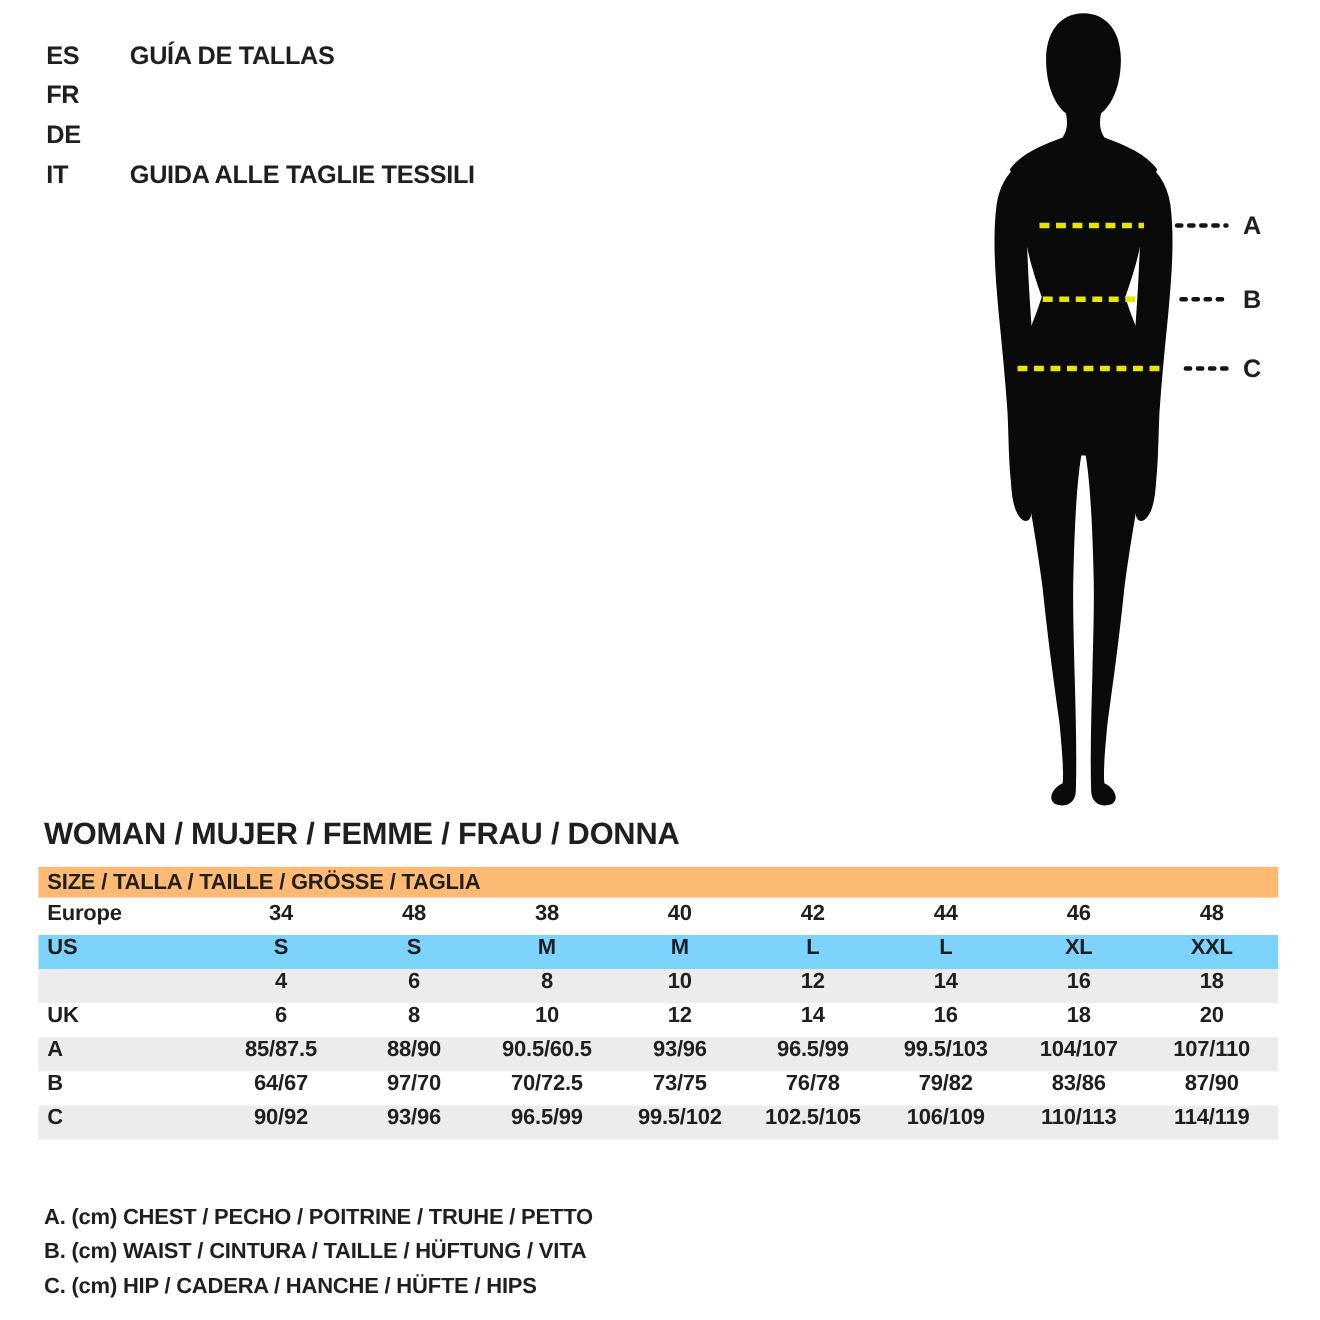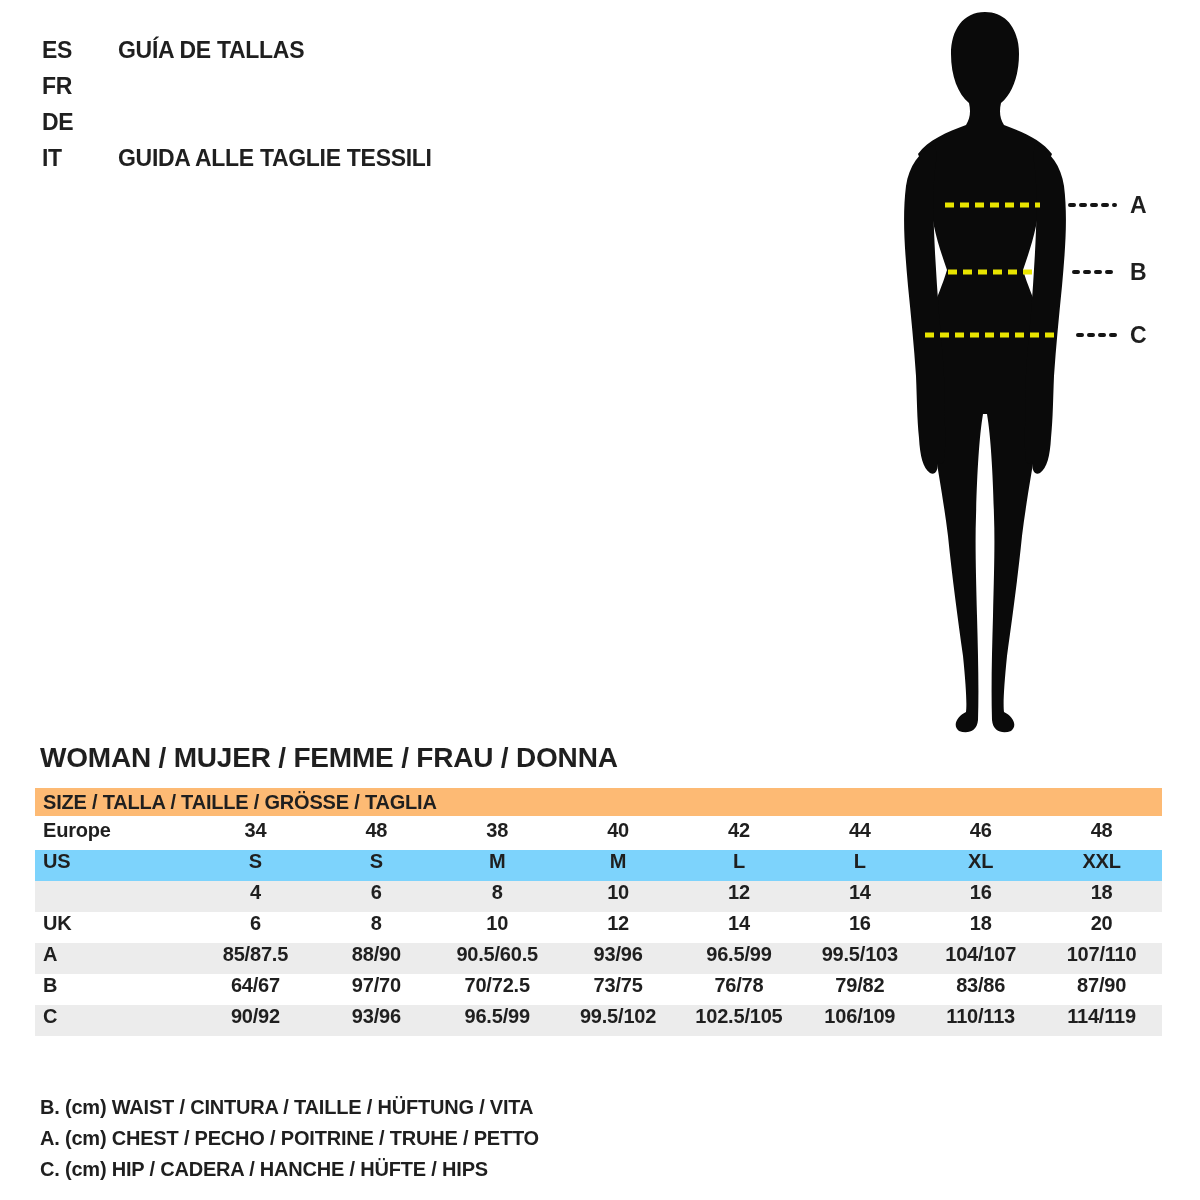--- a/index.html
+++ b/index.html
@@ -219,18 +219,18 @@
           <div class="t-cell">99.5/102</div>
           <div class="t-cell">102.5/105</div>
           <div class="t-cell">106/109</div>
           <div class="t-cell">110/113</div>
           <div class="t-cell">114/119</div>
         </div>
       </div>
   </div>
 
   <div class="legend">
+      <div class="legend-line">A. (cm) CHEST / PECHO / POITRINE / TRUHE / PETTO</div>
       <div class="legend-line">B. (cm) WAIST / CINTURA / TAILLE / HÜFTUNG / VITA</div>
-      <div class="legend-line">A. (cm) CHEST / PECHO / POITRINE / TRUHE / PETTO</div>
       <div class="legend-line">C. (cm) HIP / CADERA / HANCHE / HÜFTE / HIPS</div>
     </div>
 
 </div>
 
 </body></html>

